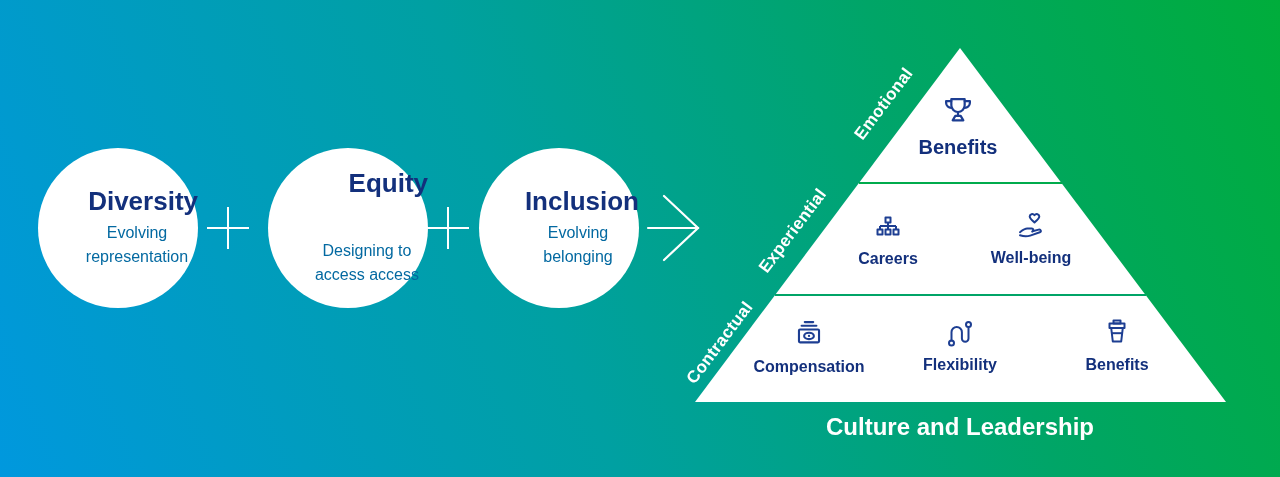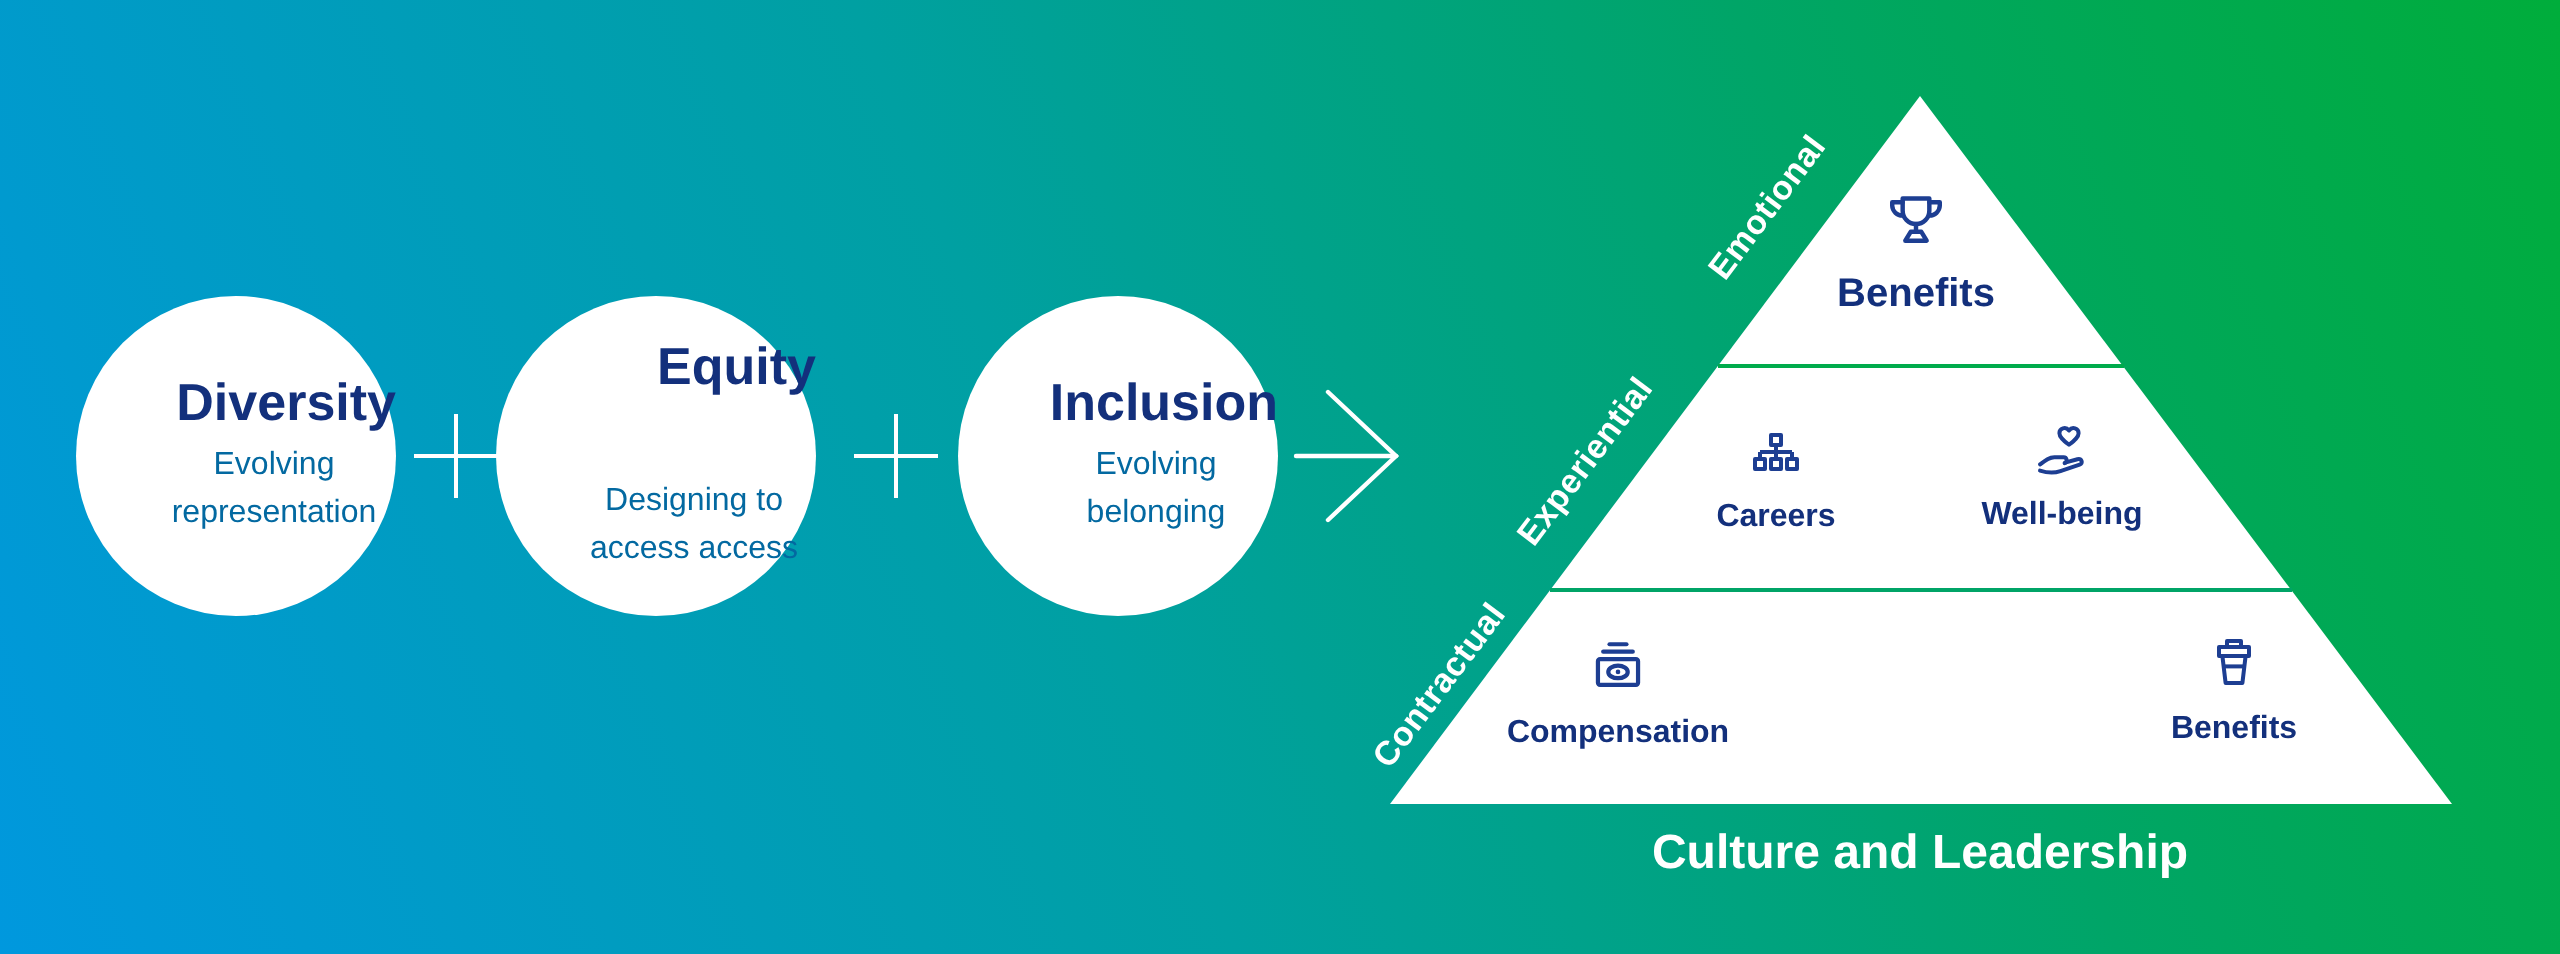--- a/index.html
+++ b/index.html
@@ -9,21 +9,21 @@
     background:linear-gradient(68deg,#0098DE 0%,#00A0A2 42%,#00A567 72%,#00AD3B 100%);
   }
   
   .circle{
     position:absolute;top:148px;width:160px;height:160px;border-radius:50%;
     background:#fff;display:flex;flex-direction:column;align-items:flex-end;justify-content:center;
     text-align:center;
   }
   .circle .title{font-size:26px;font-weight:700;color:#13307C;line-height:1.15;margin-bottom:4px;}
   .circle .subtitle{font-size:16px;color:#0369a1;line-height:1.5;max-width:122px;}
-  .c1{left:38px;} .c2{left:248px;gap:36px;} .c3{left:479px;}
+  .c1{left:38px;} .c2{left:268px;gap:36px;} .c3{left:479px;}
   .op{position:absolute;}
   .plus1{left:205px;top:205px;} .plus2{left:425px;top:205px;}
   .arrow{left:642px;top:189px;}
   
   .pyr-svg{position:absolute;left:680px;top:40px;}
   .pyr-item{
     position:absolute;width:160px;transform:translateX(-50%);
     display:flex;flex-direction:column;align-items:center;gap:4px;text-align:center;
   }
   .pyr-item .lbl{font-weight:700;color:#13307C;font-size:16px;}
@@ -140,20 +140,30 @@
         <path d="M14 5.8h8"></path>
         <path d="M11 9.3h14"></path>
         <rect x="8.5" y="12.8" width="19" height="12.2" rx="1"></rect>
         <ellipse cx="18" cy="18.9" rx="4.6" ry="3"></ellipse>
         <circle cx="18" cy="18.9" r="1.1" fill="#1D3E92" stroke="none"></circle>
       </svg>
     </span>
     <span class="lbl">Compensation</span>
   </div>
 
+  <div class="pyr-item it-flexibility">
+    <span class="icon">
+      <svg width="36" height="36" viewBox="0 0 36 36" fill="none" stroke="#1D3E92" stroke-width="2" stroke-linecap="round">
+        <circle cx="9.5" cy="27" r="2.5"></circle>
+        <circle cx="26.5" cy="8.5" r="2.5"></circle>
+        <path d="M9.5 24.5v-8.3a5.2 5.2 0 0 1 10.4 0v6.3a3.3 3.3 0 0 0 6.6 0V11"></path>
+      </svg>
+    </span>
+    <span class="lbl">Flexibility</span>
+  </div>
 
   <div class="pyr-item it-benefits">
     <span class="icon">
       <svg width="36" height="36" viewBox="0 0 36 36" fill="none" stroke="#1D3E92" stroke-width="2" stroke-linejoin="round">
         <rect x="14.5" y="4.5" width="7" height="3"></rect>
         <rect x="10.5" y="7.5" width="15" height="4.5"></rect>
         <path d="M12.2 12h11.6l-1.6 13.5h-8.4z"></path>
         <path d="M13 17.2h10"></path>
       </svg>
     </span>

